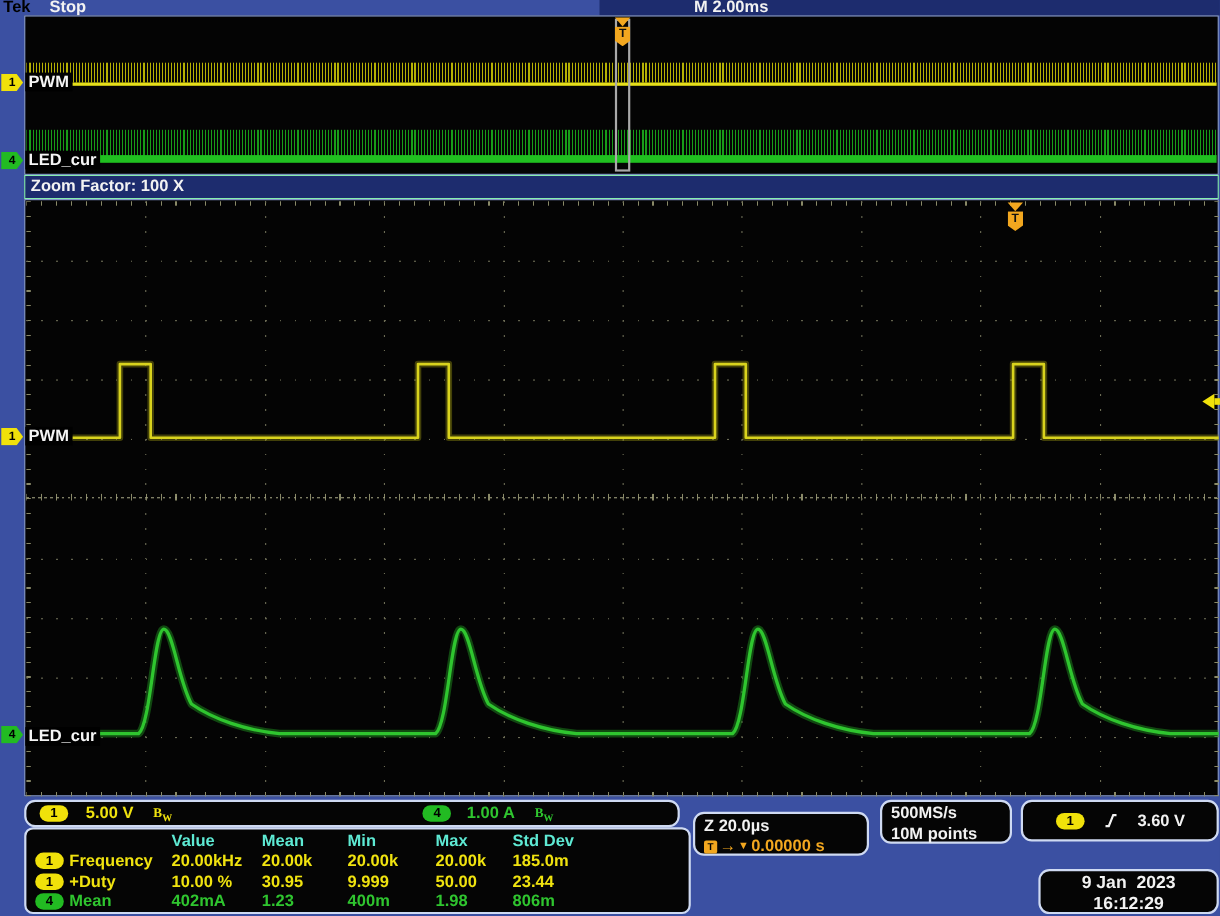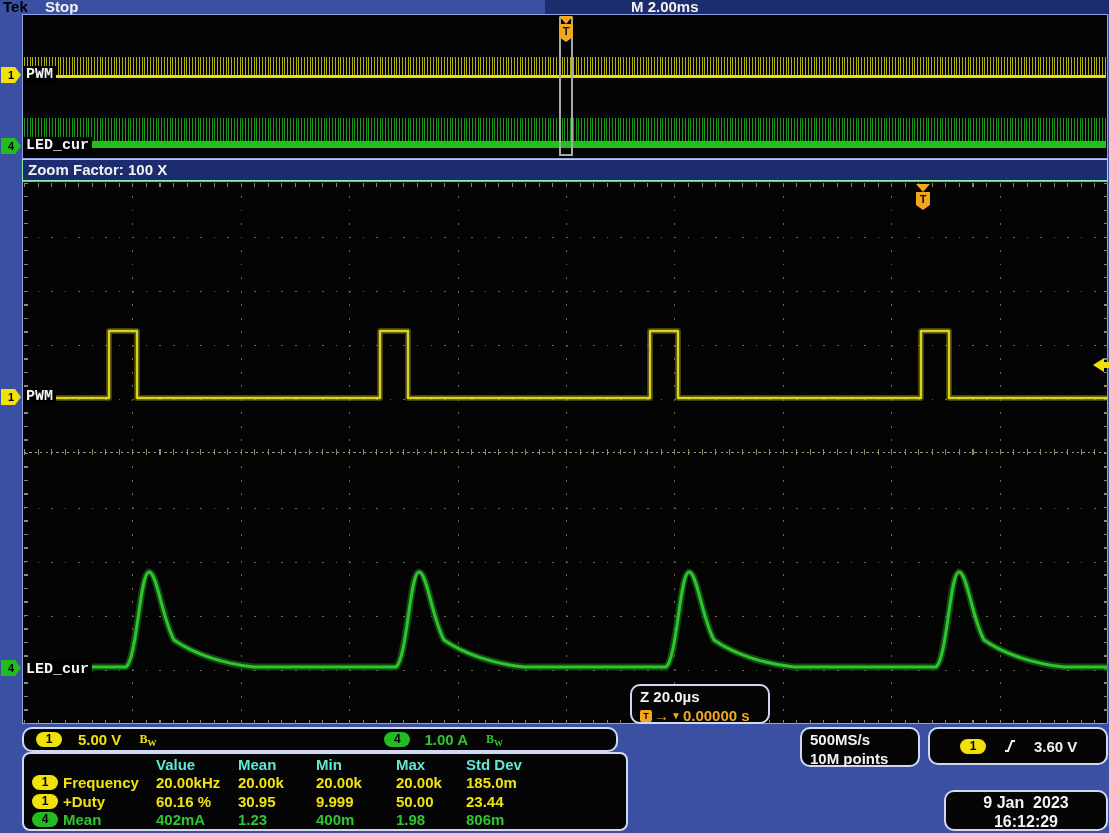--- a/index.html
+++ b/index.html
@@ -24,21 +24,21 @@
   .ovg-base{left:1px;right:1px;top:126px;height:7px;background:#20c020;}
   #ovbracket{left:536px;top:2px;width:14px;height:139px;border:2px solid #a9a9a9;background:transparent;}
   
   .tmark-tri{width:0;height:0;border-left:7px solid transparent;border-right:7px solid transparent;border-top:8px solid #f2a71f;}
   .tmark-badge{width:14px;height:18px;background:#f2a71f;color:#111;font-size:11px;line-height:14px;text-align:center;
     clip-path:polygon(0 0,100% 0,100% 72%,50% 100%,0 72%);}
   
   .chb{width:20px;height:16px;color:#000;font-size:11px;line-height:16px;text-align:center;
     clip-path:polygon(0 0,70% 0,100% 50%,70% 100%,0 100%);}
   .chb.y{background:#f0e10a;} .chb.g{background:#22bb22;}
-  .chlabel{color:#f5f5f5;font-size:15px;background:#000;padding:0 3px;line-height:17px;font-family:Liberation Mono, monospace;}
+  .chlabel{color:#f5f5f5;font-size:15px;background:#000;padding:0 3px;line-height:17px;}
   
   #grat{left:1px;top:1px;width:1084px;height:541px;}
   .vline{position:absolute;top:0;bottom:0;width:1px;background:repeating-linear-gradient(180deg,#6c6c55 0 1.5px,transparent 1.5px 13.5px);}
   .hline{position:absolute;left:0;right:0;height:1px;background:repeating-linear-gradient(90deg,#6c6c55 0 1.5px,transparent 1.5px 13.55px);}
   .cticks{position:absolute;left:0;right:0;top:266px;height:6px;background:repeating-linear-gradient(90deg,#8a8a68 0 1px,transparent 1px 13.55px);}
   .cline{position:absolute;left:0;right:0;top:269px;height:1px;background:repeating-linear-gradient(90deg,#9d9d7d 0 2.2px,transparent 2.2px 5.4px);}
   .etick-t{position:absolute;left:0;right:0;top:0;height:4px;background:repeating-linear-gradient(90deg,#8a8a68 0 1px,transparent 1px 13.55px);}
   .etick-b{position:absolute;left:0;right:0;bottom:0;height:4px;background:repeating-linear-gradient(90deg,#8a8a68 0 1px,transparent 1px 13.55px);}
   .etick-l{position:absolute;top:0;bottom:0;left:0;width:4px;background:repeating-linear-gradient(180deg,#8a8a68 0 1px,transparent 1px 13.5px);}
   .etick-r{position:absolute;top:0;bottom:0;right:0;width:4px;background:repeating-linear-gradient(180deg,#8a8a68 0 1px,transparent 1px 13.5px);}
@@ -48,21 +48,21 @@
   .core-y{stroke:#d9d31d;stroke-width:2.4;}
   .fuzz-g{stroke:#1e8c1e;stroke-width:7;opacity:.5;}
   .core-g{stroke:#2fc52f;stroke-width:3;}
   
   #trigarrow{left:1070px;top:176px;display:flex;align-items:center;}
   #trigarrow .tri{width:0;height:0;border-top:7px solid transparent;border-bottom:7px solid transparent;border-right:11px solid #f0e10a;}
   #trigarrow .tail{width:5px;height:6px;background:#f0e10a;}
   
   .box{background:#050505;border:2px solid #cfdaf2;border-radius:10px;color:#f2f2f2;font-size:15px;}
   #chbox{left:22px;top:727px;width:596px;height:25px;display:flex;align-items:center;}
-  #zbox{left:630px;top:684px;width:140px;height:40px;padding:1px 0 0 8px;line-height:19px;}
+  #zbox{left:630px;top:738px;width:160px;height:40px;padding:1px 0 0 8px;line-height:19px;}
   #ratebox{left:800px;top:727px;width:120px;height:40px;padding:1px 0 0 8px;line-height:19px;}
   #trigbox{left:928px;top:727px;width:180px;height:38px;display:flex;align-items:center;padding-left:30px;gap:18px;}
   #dtbox{left:944px;top:790px;width:164px;height:41px;text-align:center;line-height:19px;padding-top:1px;font-size:16px;}
   #dtbox div{white-space:pre;}
   .oval{width:26px;height:15px;border-radius:8px;color:#000;font-size:12px;line-height:15px;text-align:center;display:inline-block;}
   .oval.y{background:#f0e10a;} .oval.g{background:#22bb22;}
   .ytxt{color:#f0e30f;} .gtxt{color:#2fc52f;}
   .bw{font-size:12px;font-family:Liberation Serif, serif;} .bw-sub{font-size:9px;vertical-align:-3px;}
   .zline2{display:flex;align-items:center;gap:2px;color:#f2a71f;}
   .ticon{width:12px;height:12px;background:#f2a71f;border-radius:2px;color:#000;font-size:9px;line-height:12px;text-align:center;}
@@ -196,21 +196,21 @@
   <span class="ytxt">20.00kHz</span>
   <span class="ytxt">20.00k</span>
   <span class="ytxt">20.00k</span>
   <span class="ytxt">20.00k</span>
   <span class="ytxt">185.0m</span>
 
   <span class="name ytxt">
       <span class="oval y">1</span>
       <span>+Duty</span>
     </span>
-  <span class="ytxt">60.16 %</span>
+  <span class="ytxt">10.00 %</span>
   <span class="ytxt">30.95</span>
   <span class="ytxt">9.999</span>
   <span class="ytxt">50.00</span>
   <span class="ytxt">23.44</span>
 
   <span class="name gtxt">
       <span class="oval g">4</span>
       <span>Mean</span>
     </span>
   <span class="gtxt">402mA</span>

